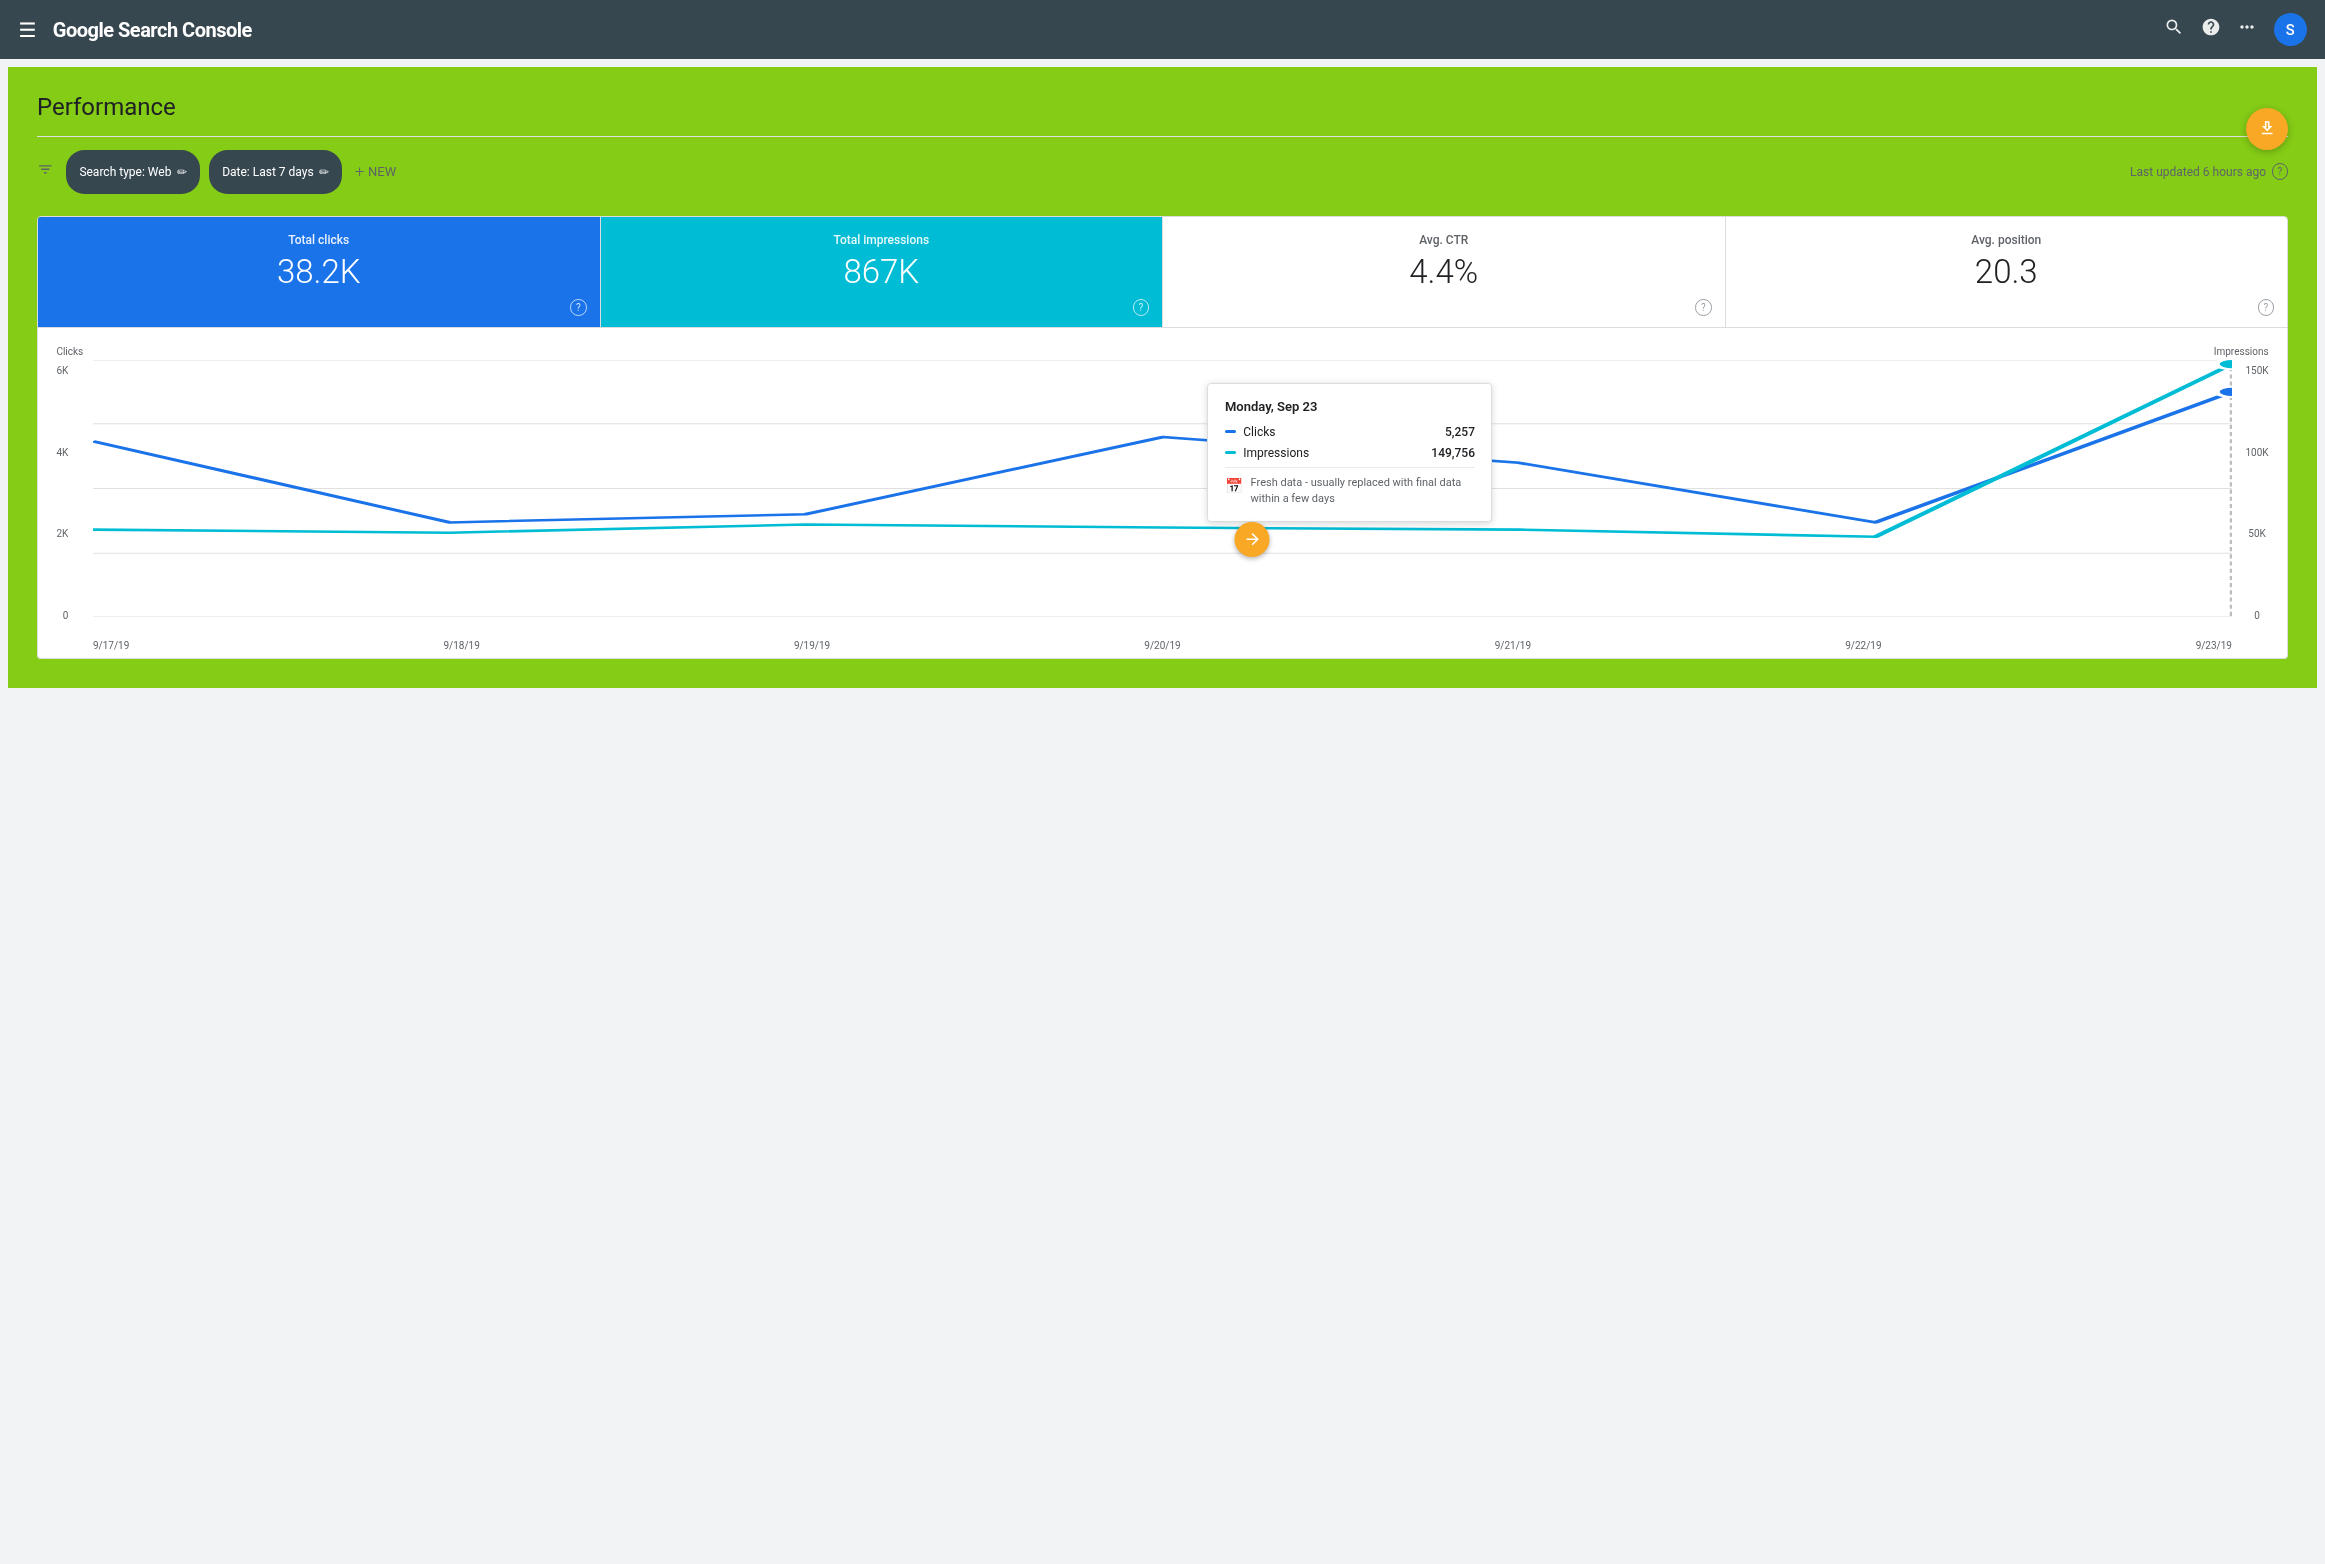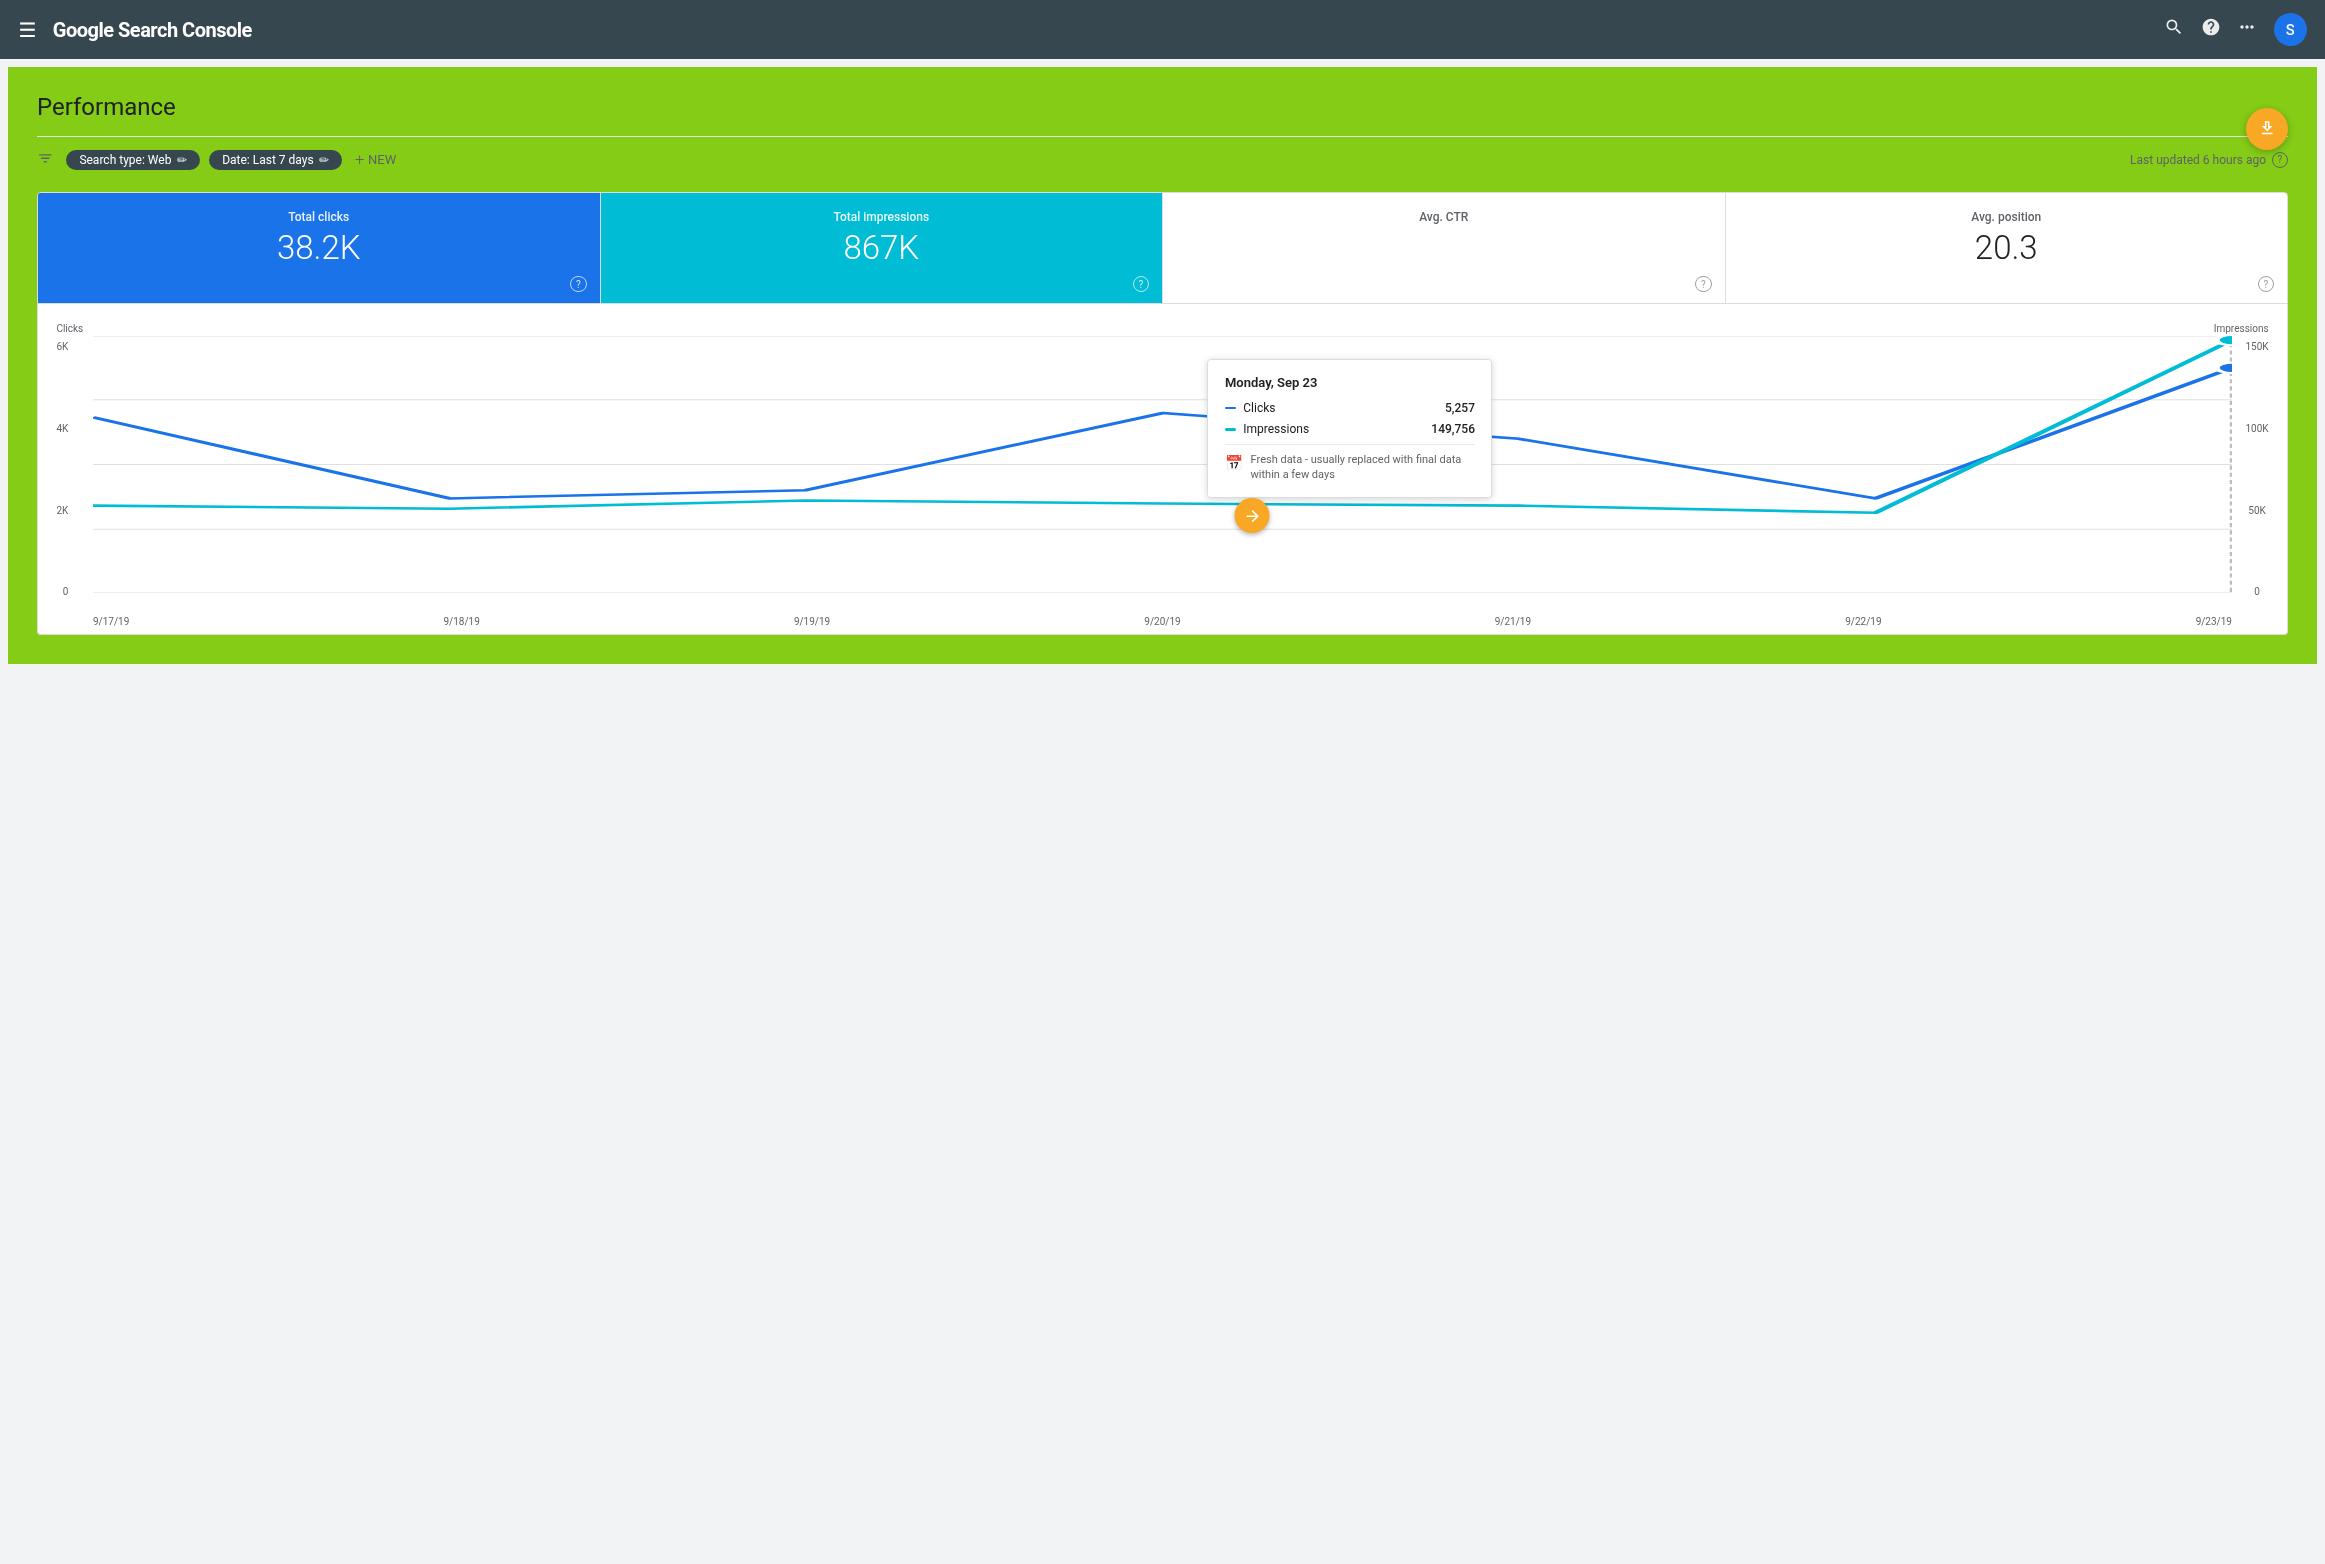--- a/index.html
+++ b/index.html
@@ -77,21 +77,21 @@
       display: flex;
       align-items: center;
       padding: 13px 0;
       gap: 9.2px;
     }
     .filter-icon { color: #5f6368; font-size: 16.5px; margin-right: 3.7px; cursor: pointer; }
     .filter-chip {
       background: #37474f;
       color: #fff;
       border-radius: 18.4px;
-      padding: 3px 13px;
+      padding: 15px 13px;
       font-size: 12px;
       display: flex; align-items: center; gap: 5.5px;
       cursor: pointer;
     }
     .filter-chip .edit-icon { font-size: 12px; opacity: 0.9; }
     .new-btn {
       display: flex; align-items: center; gap: 3.7px;
       color: #5f6368; font-size: 13px; cursor: pointer;
       margin-left: 3.7px;
     }
@@ -363,20 +363,21 @@
       <div class="metric-card-value">38.2K</div>
       <div class="metric-card-help">?</div>
     </div>
     <div class="metric-card active-teal">
       <div class="metric-card-label">Total impressions</div>
       <div class="metric-card-value">867K</div>
       <div class="metric-card-help">?</div>
     </div>
     <div class="metric-card">
       <div class="metric-card-label" style="color:#5f6368">Avg. CTR</div>
+      <div class="metric-card-value">4.4%</div>
       <div class="metric-card-help dark">?</div>
     </div>
     <div class="metric-card">
       <div class="metric-card-label" style="color:#5f6368">Avg. position</div>
       <div class="metric-card-value">20.3</div>
       <div class="metric-card-help dark">?</div>
     </div>
   </div>
 
   <div class="chart-container">

